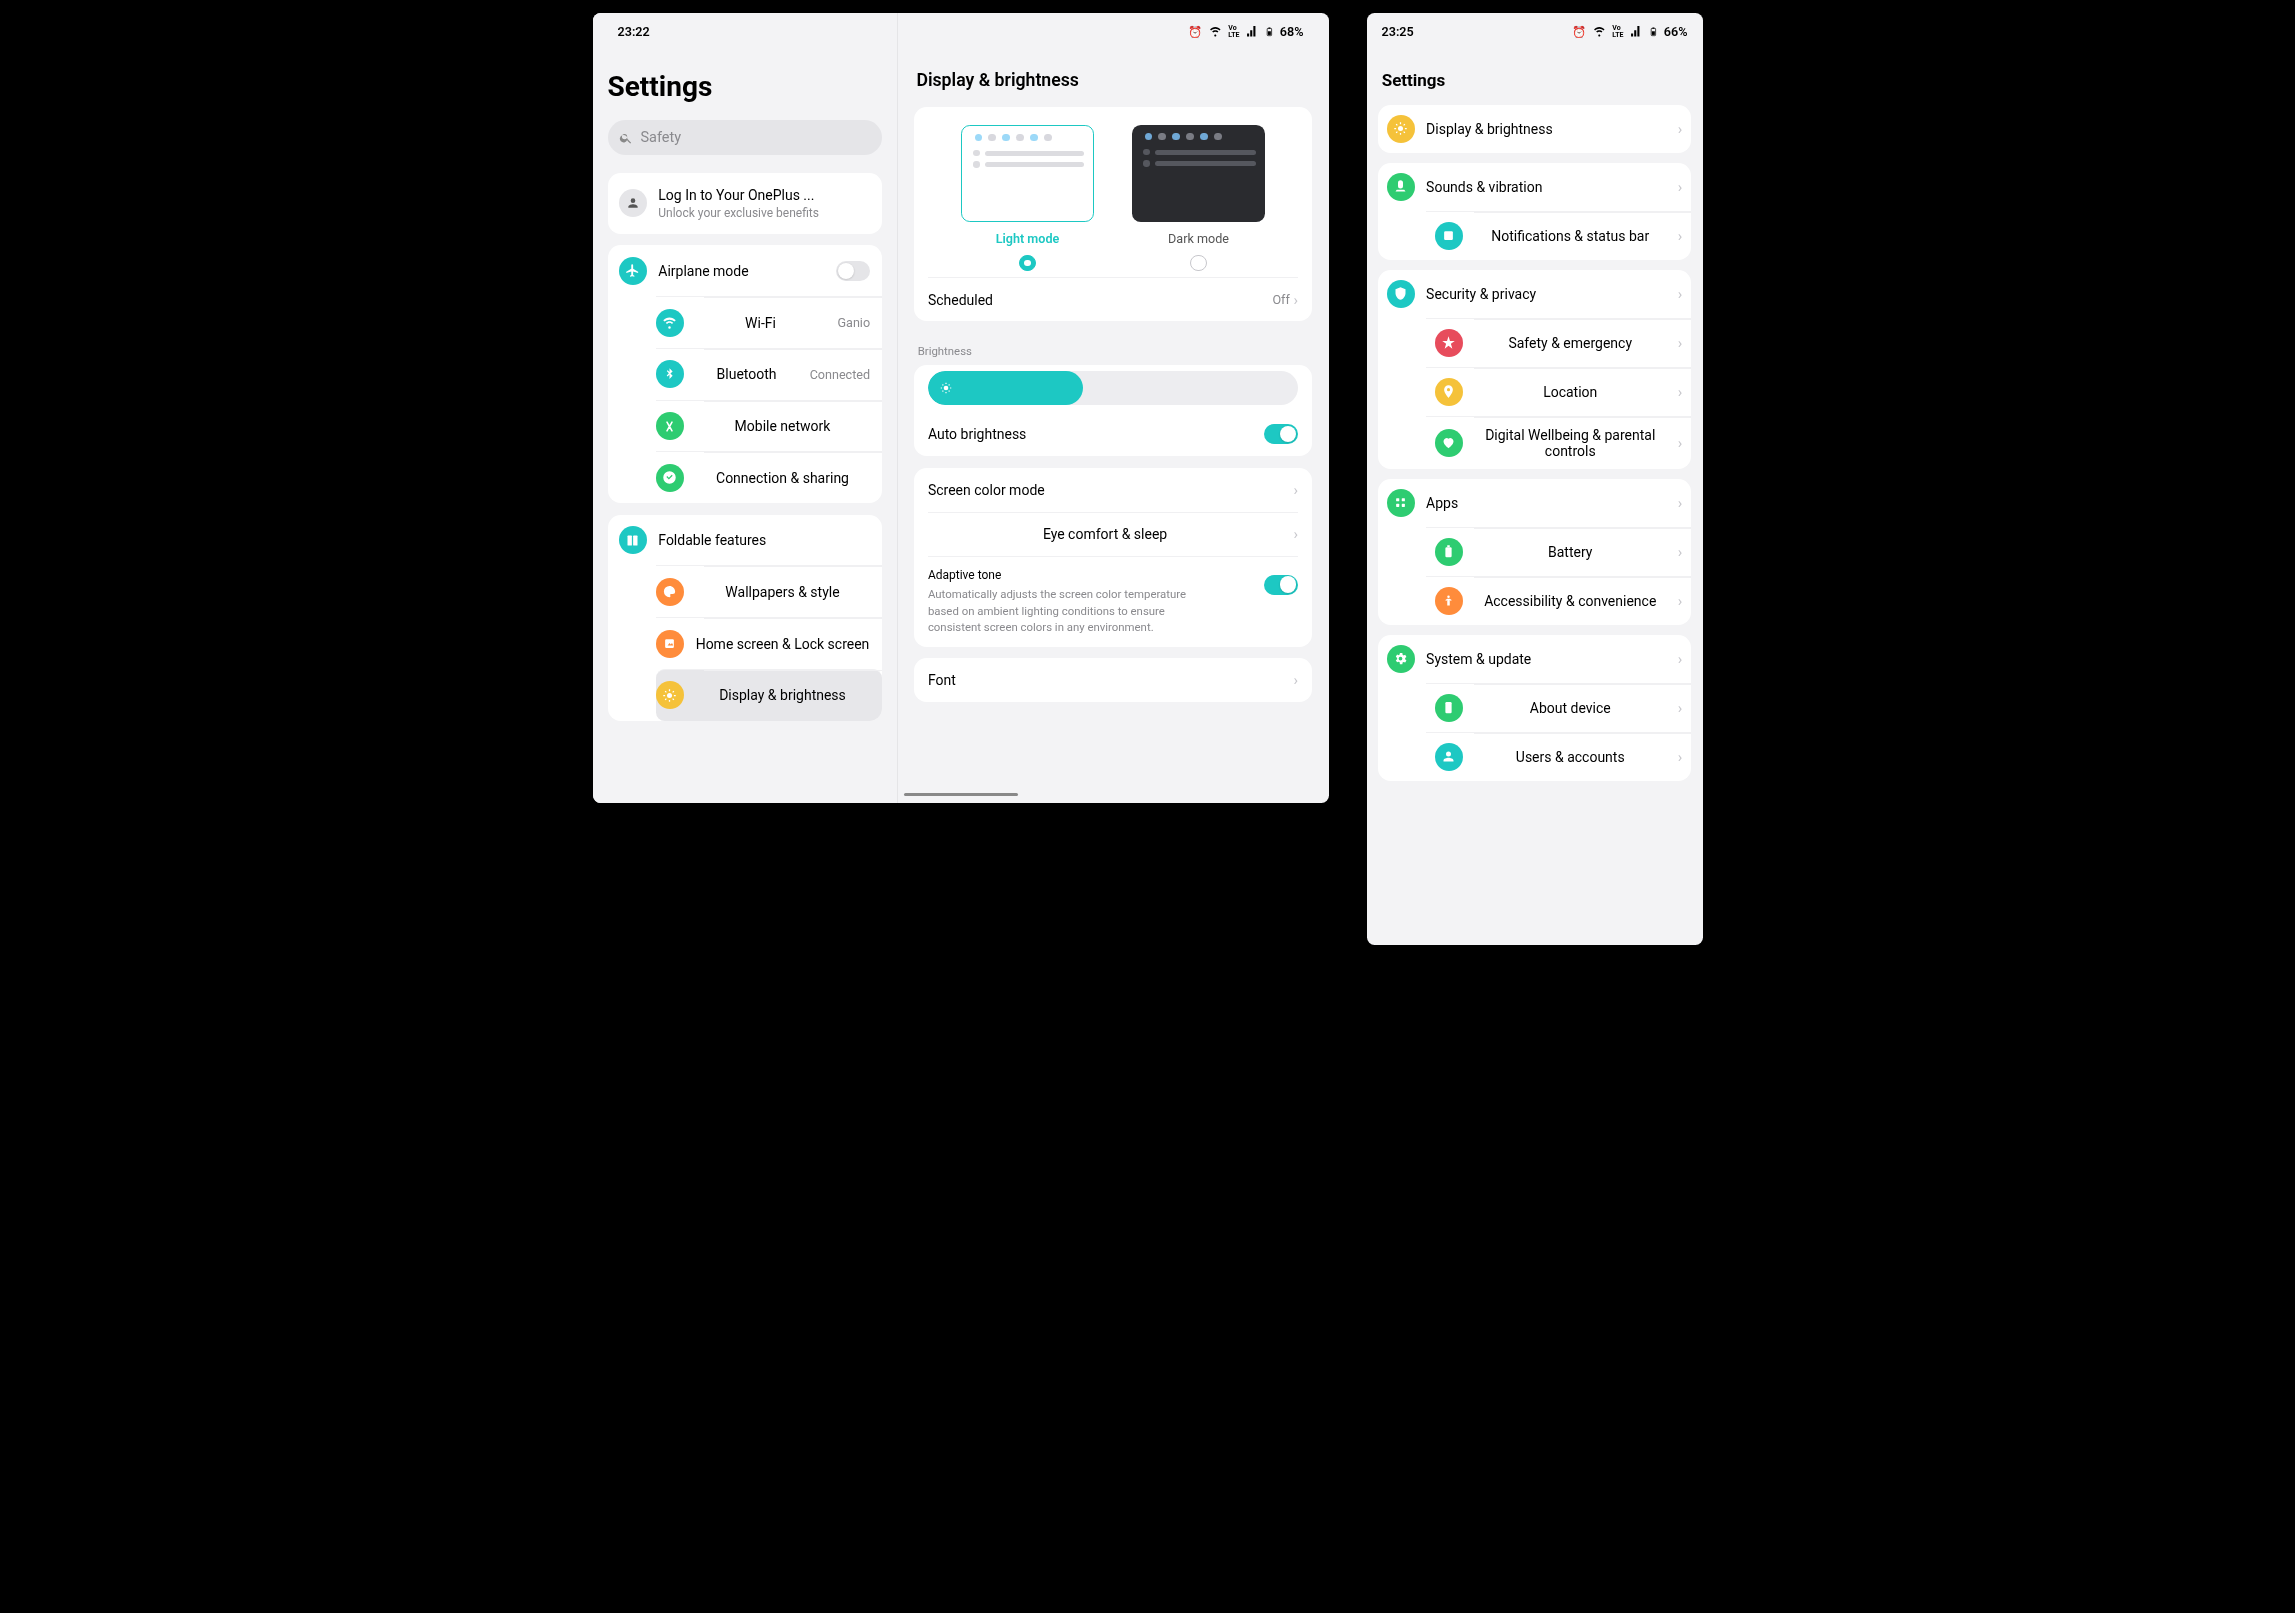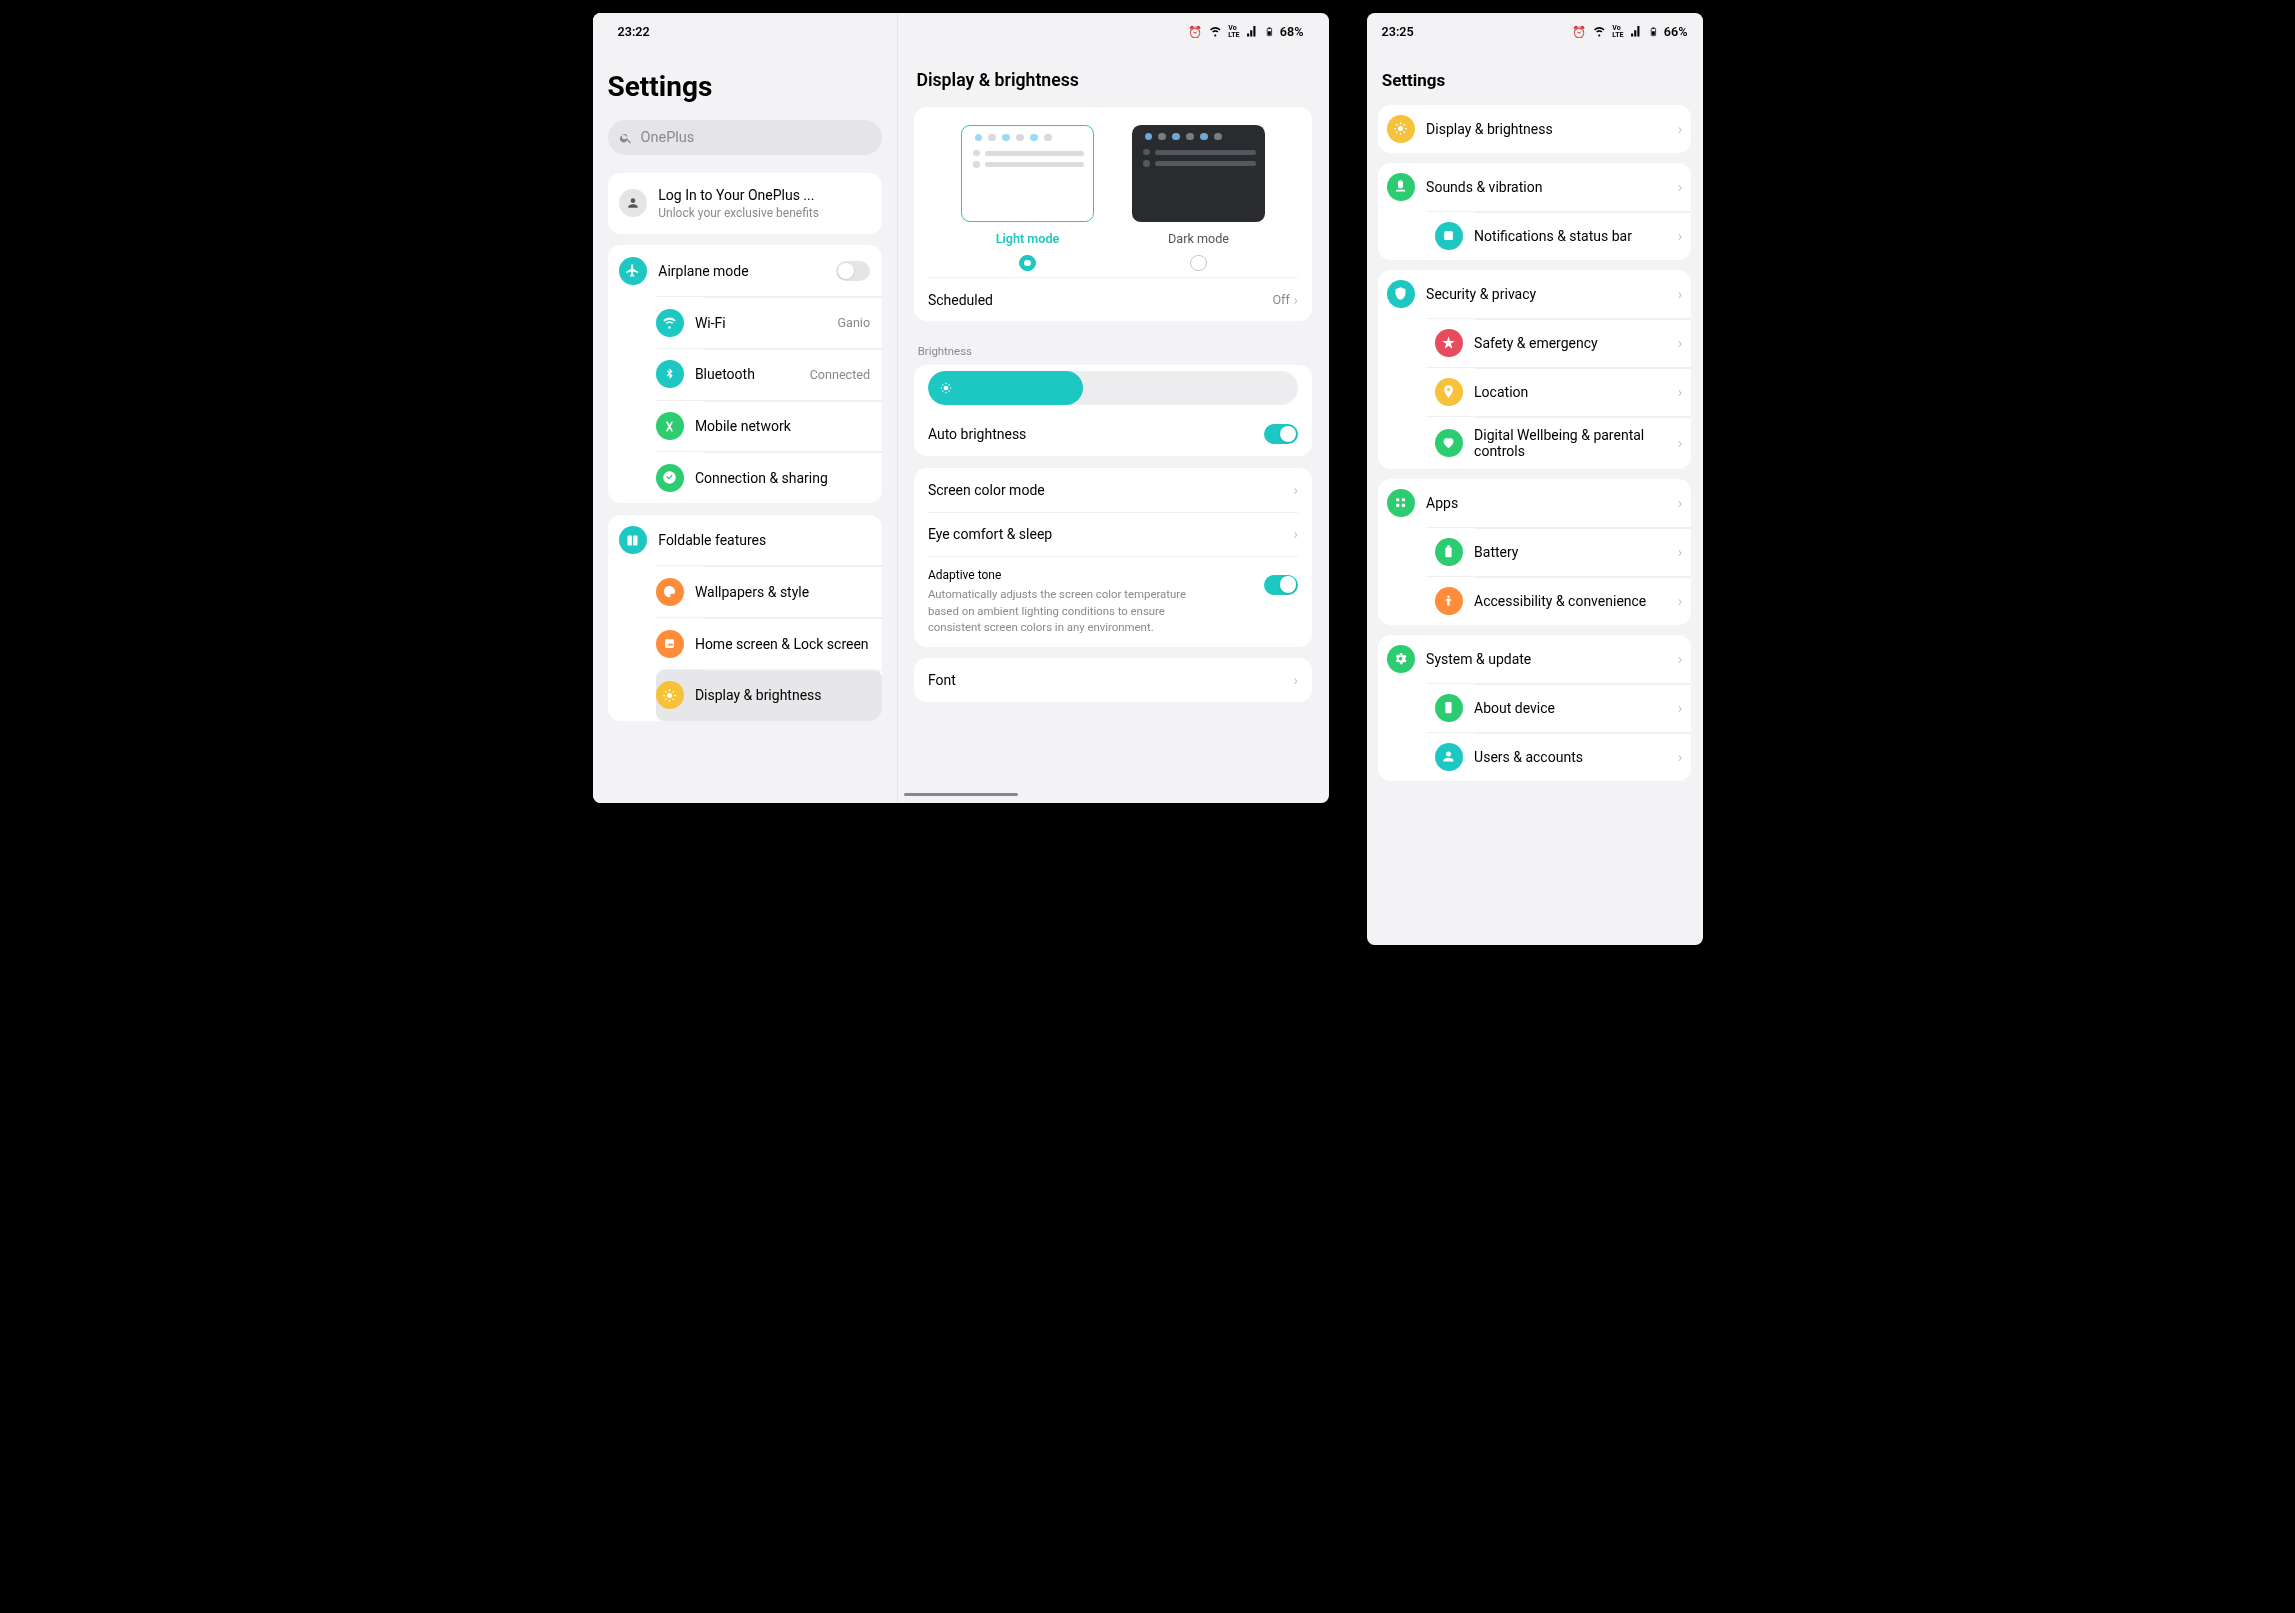--- a/index.html
+++ b/index.html
@@ -83,20 +83,21 @@
     align-items: center;
     padding: 11.4px 11.4px;
     gap: 11.4px;
     min-height: 44px;
     cursor: pointer;
   }
   .row + .row {
     border-top: 0.6px solid #f0f0f2;
     margin-left: 48px;
     padding-left: 0;
+    text-align: center;
   }
   .row.sep { position: relative; }
   .row.sep::before {
     content: "";
     position: absolute;
     top: 0; left: 48px; right: 0;
     height: 0.6px;
     background: #f0f0f2;
   }
   .row:first-child.sep::before { display:none; }
@@ -329,21 +330,21 @@
       <span>68%</span>
     </div>
   </div>
 
   <div class="sidebar">
     <div class="settings-title">Settings</div>
     <div class="search-bar">
       <svg class="search-icon" viewBox="0 0 24 24">
           <path fill="currentColor" d="M15.5 14h-.8l-.3-.3A6.5 6.5 0 1 0 14 15.5l.3.3v.8l5 5 1.5-1.5-5-5zm-6 0A4.5 4.5 0 1 1 14 9.5 4.5 4.5 0 0 1 9.5 14z"></path>
         </svg>
-      <span class="search-placeholder">OnePlus</span>
+      <span class="search-placeholder">Safety</span>
     </div>
 
     <div class="card">
       <div class="account-row">
         <div class="avatar">
           <svg viewBox="0 0 24 24" width="14" height="14">
               <path fill="currentColor" d="M12 12a4 4 0 1 0-4-4 4 4 0 0 0 4 4zm0 2c-3 0-8 1.5-8 4.5V20h16v-1.5c0-3-5-4.5-8-4.5z"></path>
             </svg>
         </div>
         <div class="account-text">

